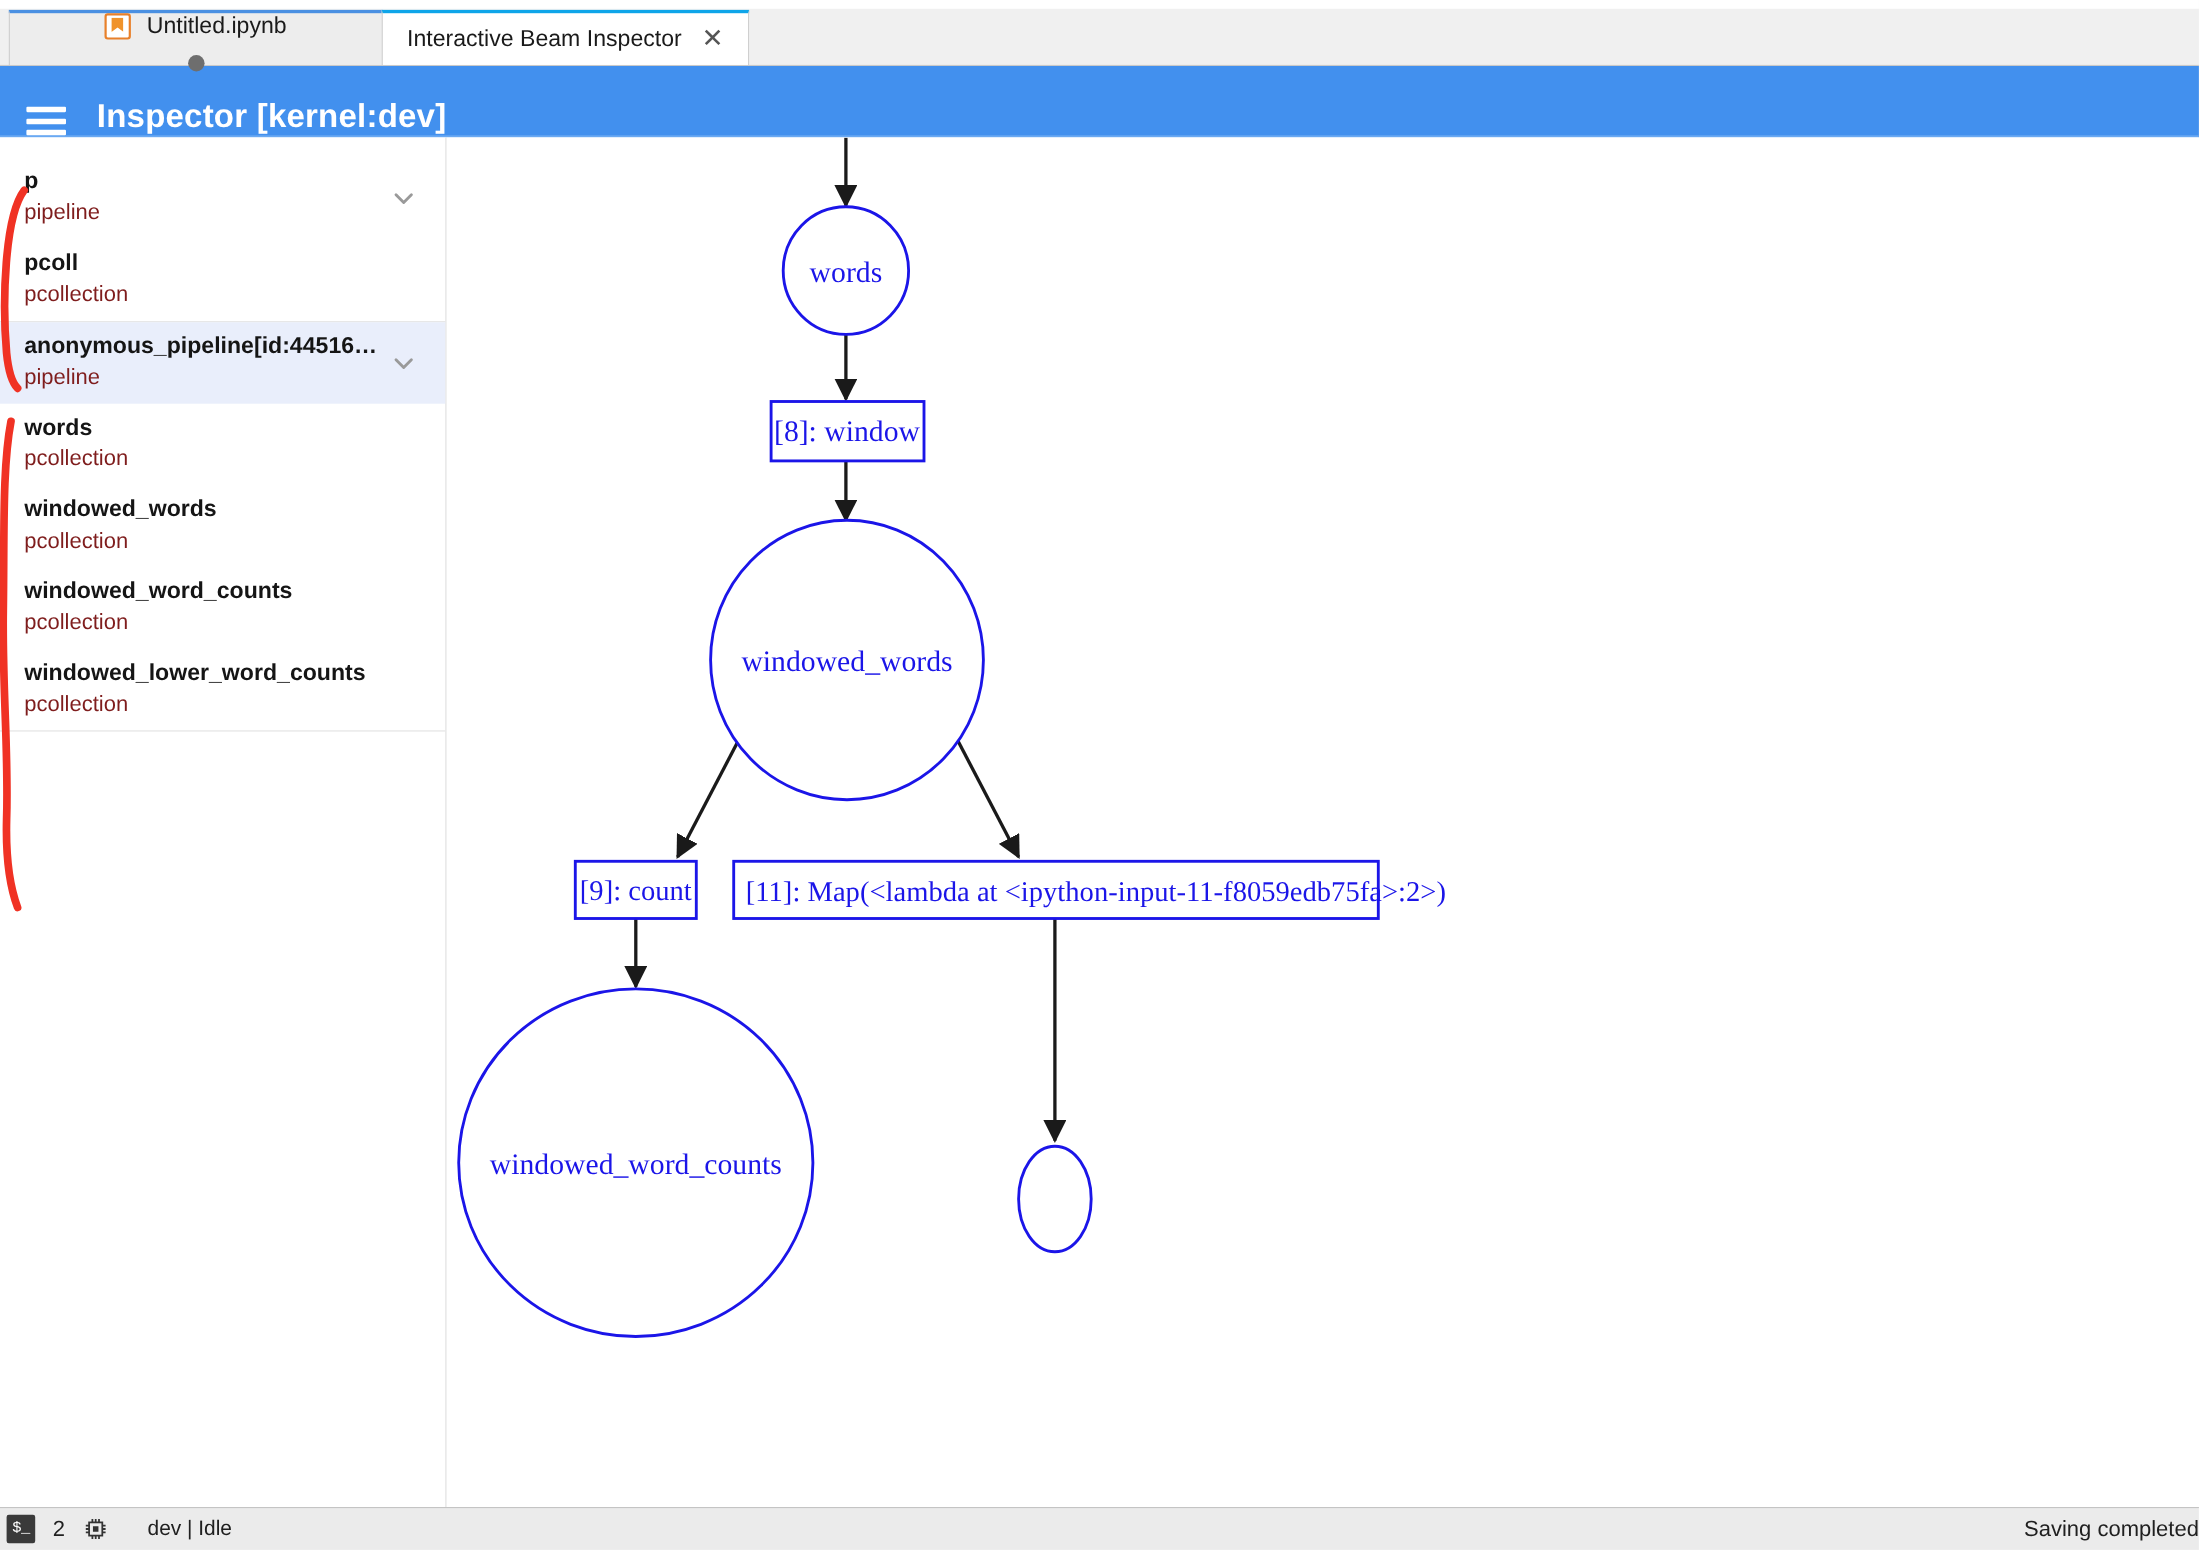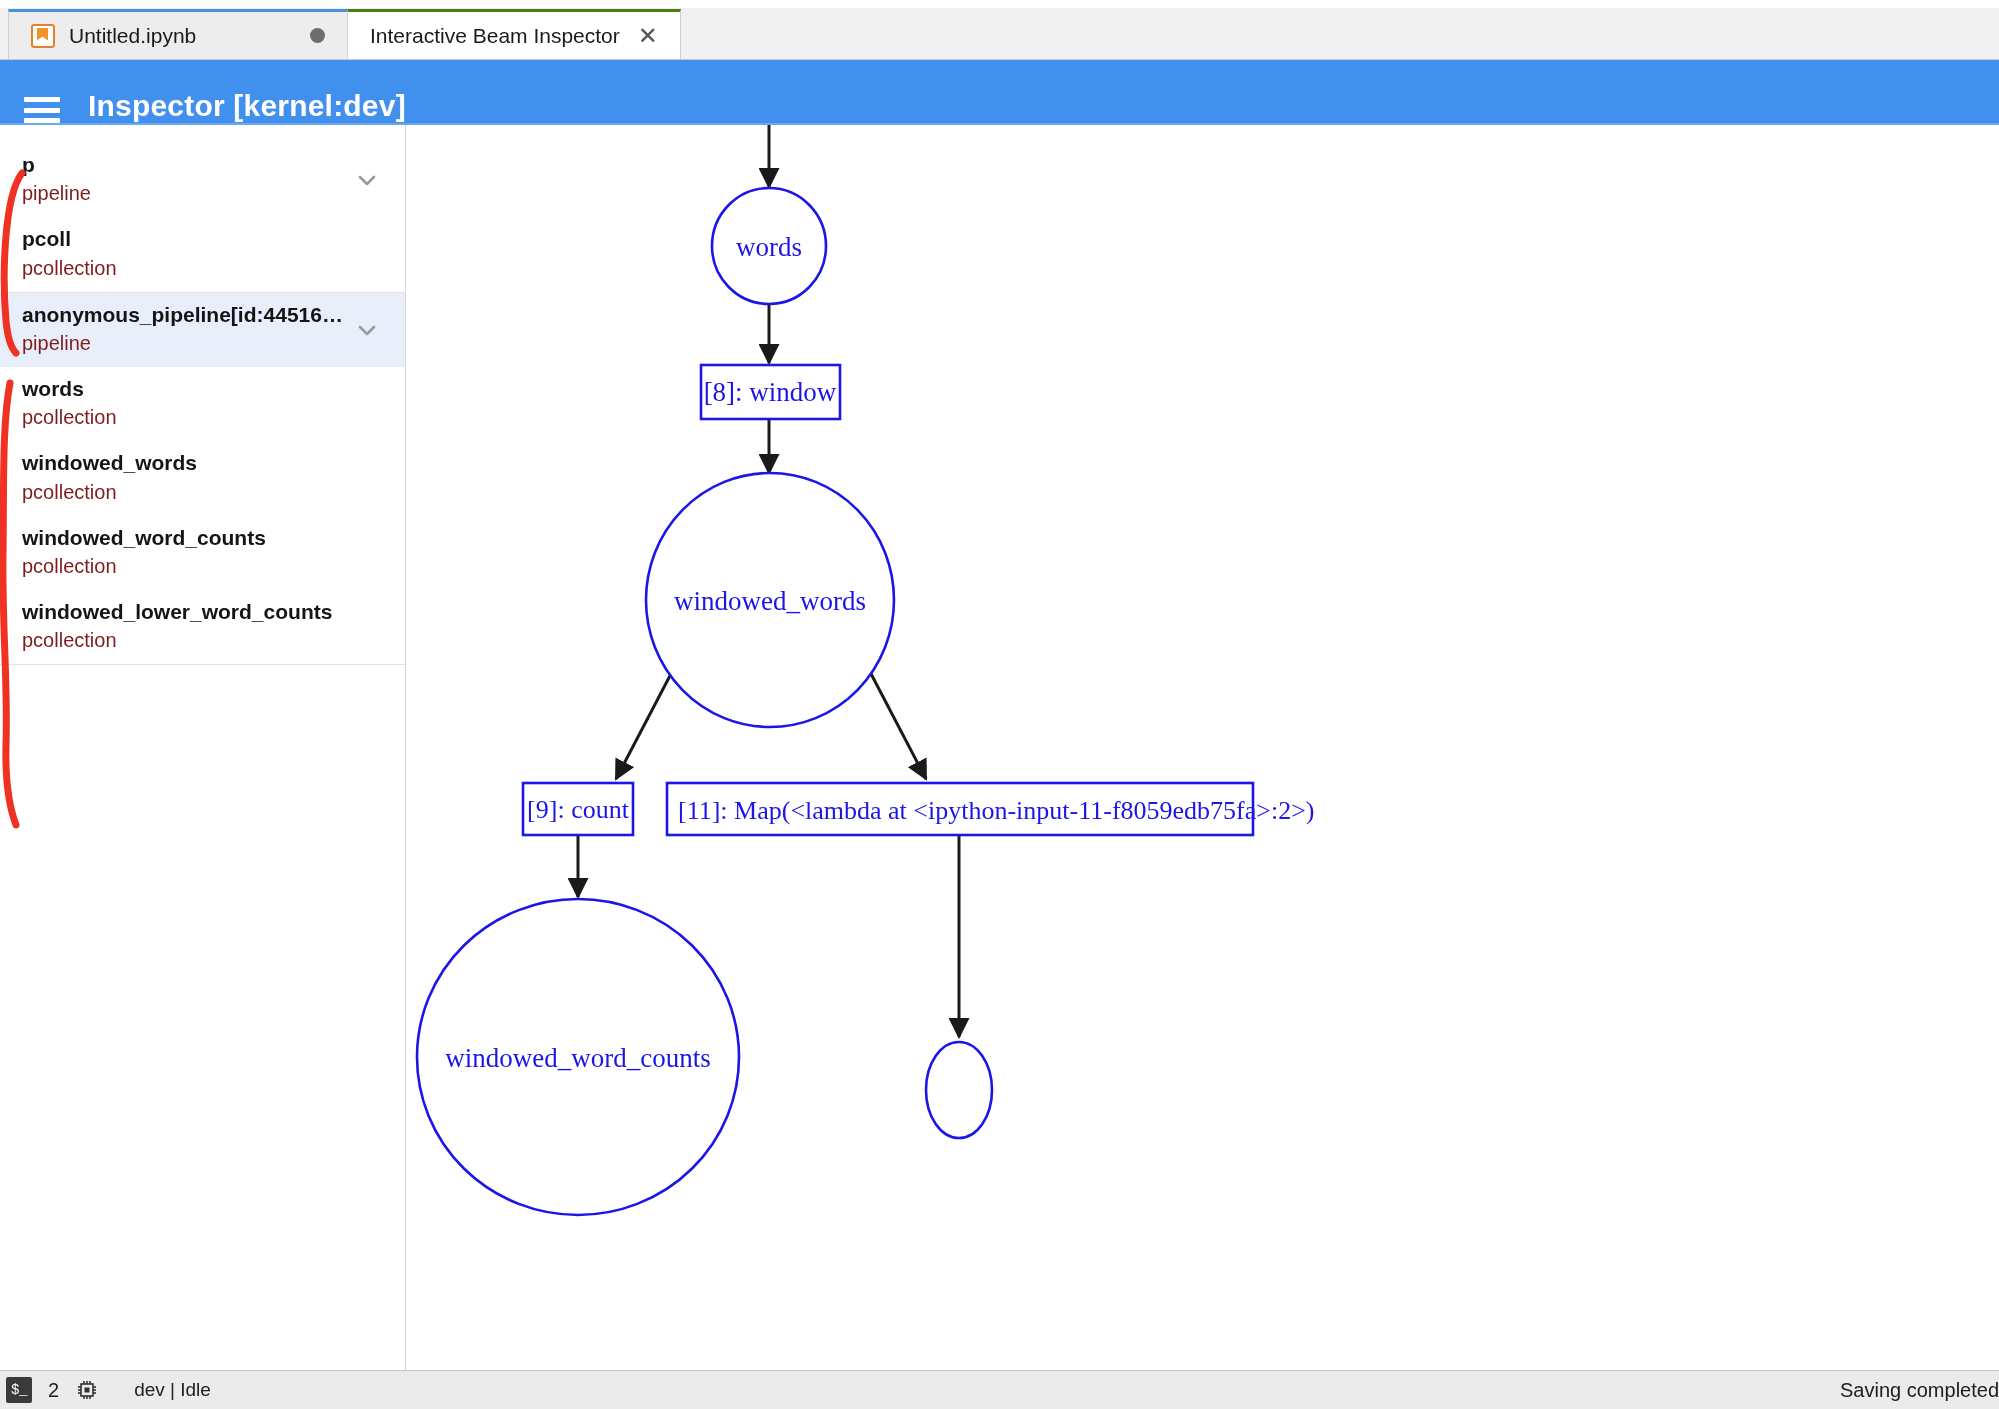--- a/index.html
+++ b/index.html
@@ -47,27 +47,28 @@
     background: #ededed;
     border: 1px solid #cfcfcf;
     border-bottom: none;
     font-size: 21px;
     color: #1a1a1a;
     white-space: nowrap;
     margin-right: -1px;
   }
   .tab.active {
     background: #ffffff;
-    border-top: 3px solid #4d7c0f;
+    border-top: 3px solid #0ea5e9;
   }
   .tab.current-doc {
     border-top: 3px solid #4a90e2;
     background: #ededed;
     min-width: 340px;
     justify-content: space-between;
+    flex-direction: column;
   }
   .tab-left { display:flex; align-items:center; gap:14px; }
   .nb-icon {
     width: 24px; height: 24px;
     border: 2.5px solid #e8802a;
     border-radius: 3px;
     background: #fff;
     position: relative;
     flex: 0 0 auto;
   }

